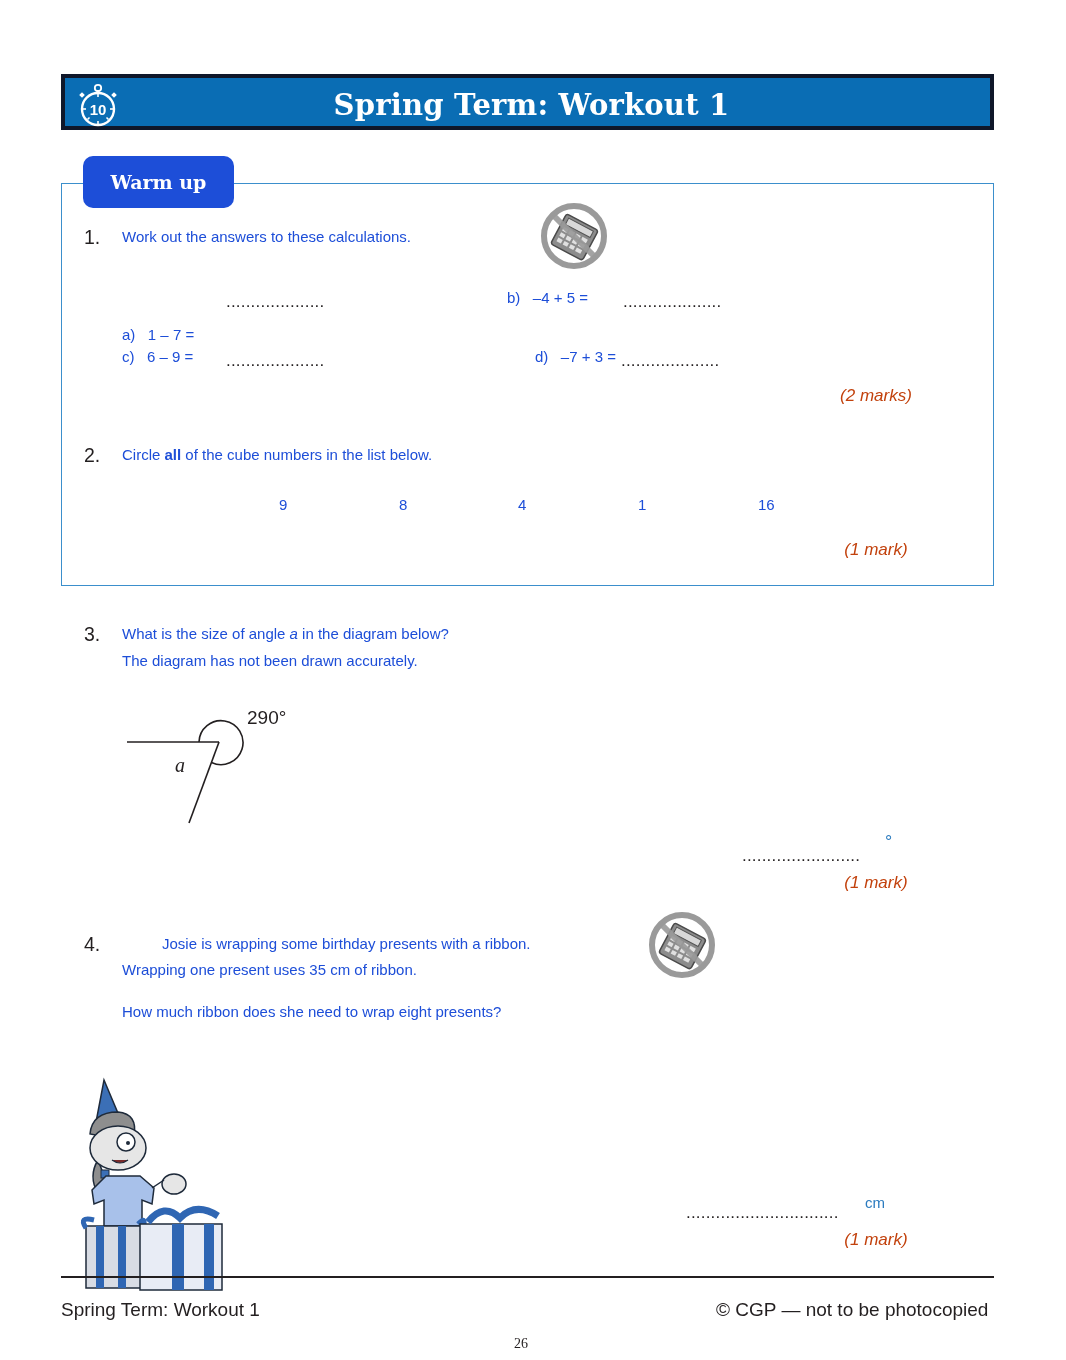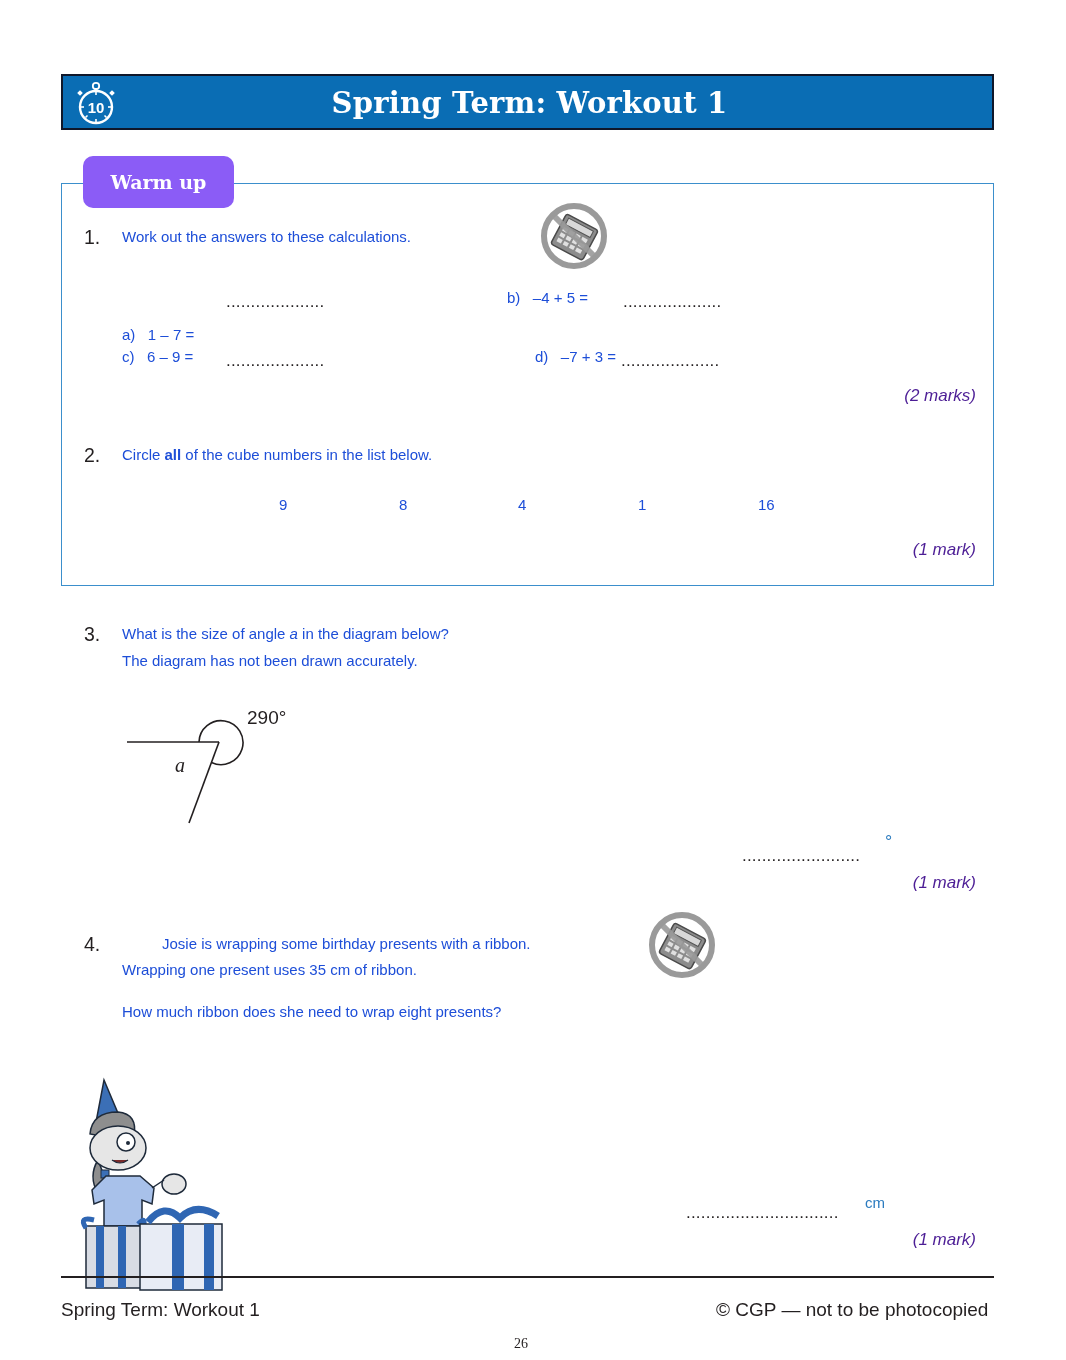--- a/index.html
+++ b/index.html
@@ -3,44 +3,44 @@
 <meta charset="utf-8">
 <style>
   * { box-sizing: border-box; margin: 0; padding: 0; }
   html, body { width: 1066px; height: 1360px; background: #ffffff; overflow: hidden; }
   body { position: relative; font-family: "Liberation Sans", "DejaVu Sans", sans-serif; color: #231f20; }
   .abs { position: absolute; }
 
   
   #title-bar {
     left: 61px; top: 74px; width: 933px; height: 56px;
-    background: #0a6db4; border: 2px solid #0f172a;
+    background: #0a6db4; border: 4px solid #0f172a;
   }
   #title-text {
     left: 0; top: 0; width: 933px; height: 52px; text-align: center;
     color: #ffffff; font-family: "DejaVu Serif", serif; font-weight: bold;
     font-size: 29px; line-height: 54px; letter-spacing: 0.2px;
   }
   #timer-icon { left: 10px; top: 3px; width: 46px; height: 48px; }
 
   
   #warmup-box {
     left: 61px; top: 183px; width: 933px; height: 403px;
     border: 1.5px solid #3b8fcc;
   }
   #warmup-tab {
     left: 83px; top: 156px; width: 151px; height: 52px;
-    background: #8b5cf6; border-radius: 10px; color: #fff;
+    background: #1d4ed8; border-radius: 10px; color: #fff;
     font-family: "DejaVu Serif", serif; font-weight: bold; font-size: 19px;
     line-height: 52px; text-align: center;
   }
 
   .txt { font-size: 15px; line-height: 24px; color: #1d4ed8; white-space: nowrap; }
   .qnum { font-size: 19.5px; line-height: 24px; }
-  .marks { font-style: italic; font-size: 17px; color: #4c1d95; text-align: right; width: 200px; }
+  .marks { font-style: italic; font-size: 17px; color: #c2410c; text-align: center; width: 200px; }
   .dots { font-size: 17px; letter-spacing: 0.2px; color: #231f20; }
   .blue { color: #2b7bbf; }
   b { font-weight: bold; }
   i.var { font-style: italic; }
 
   #footer-rule { left: 61px; top: 1276px; width: 933px; height: 2px; background: #231f20; }
   .footer-txt { font-size: 19px; top: 1299px; }
 </style>
 </head>
 <body>

